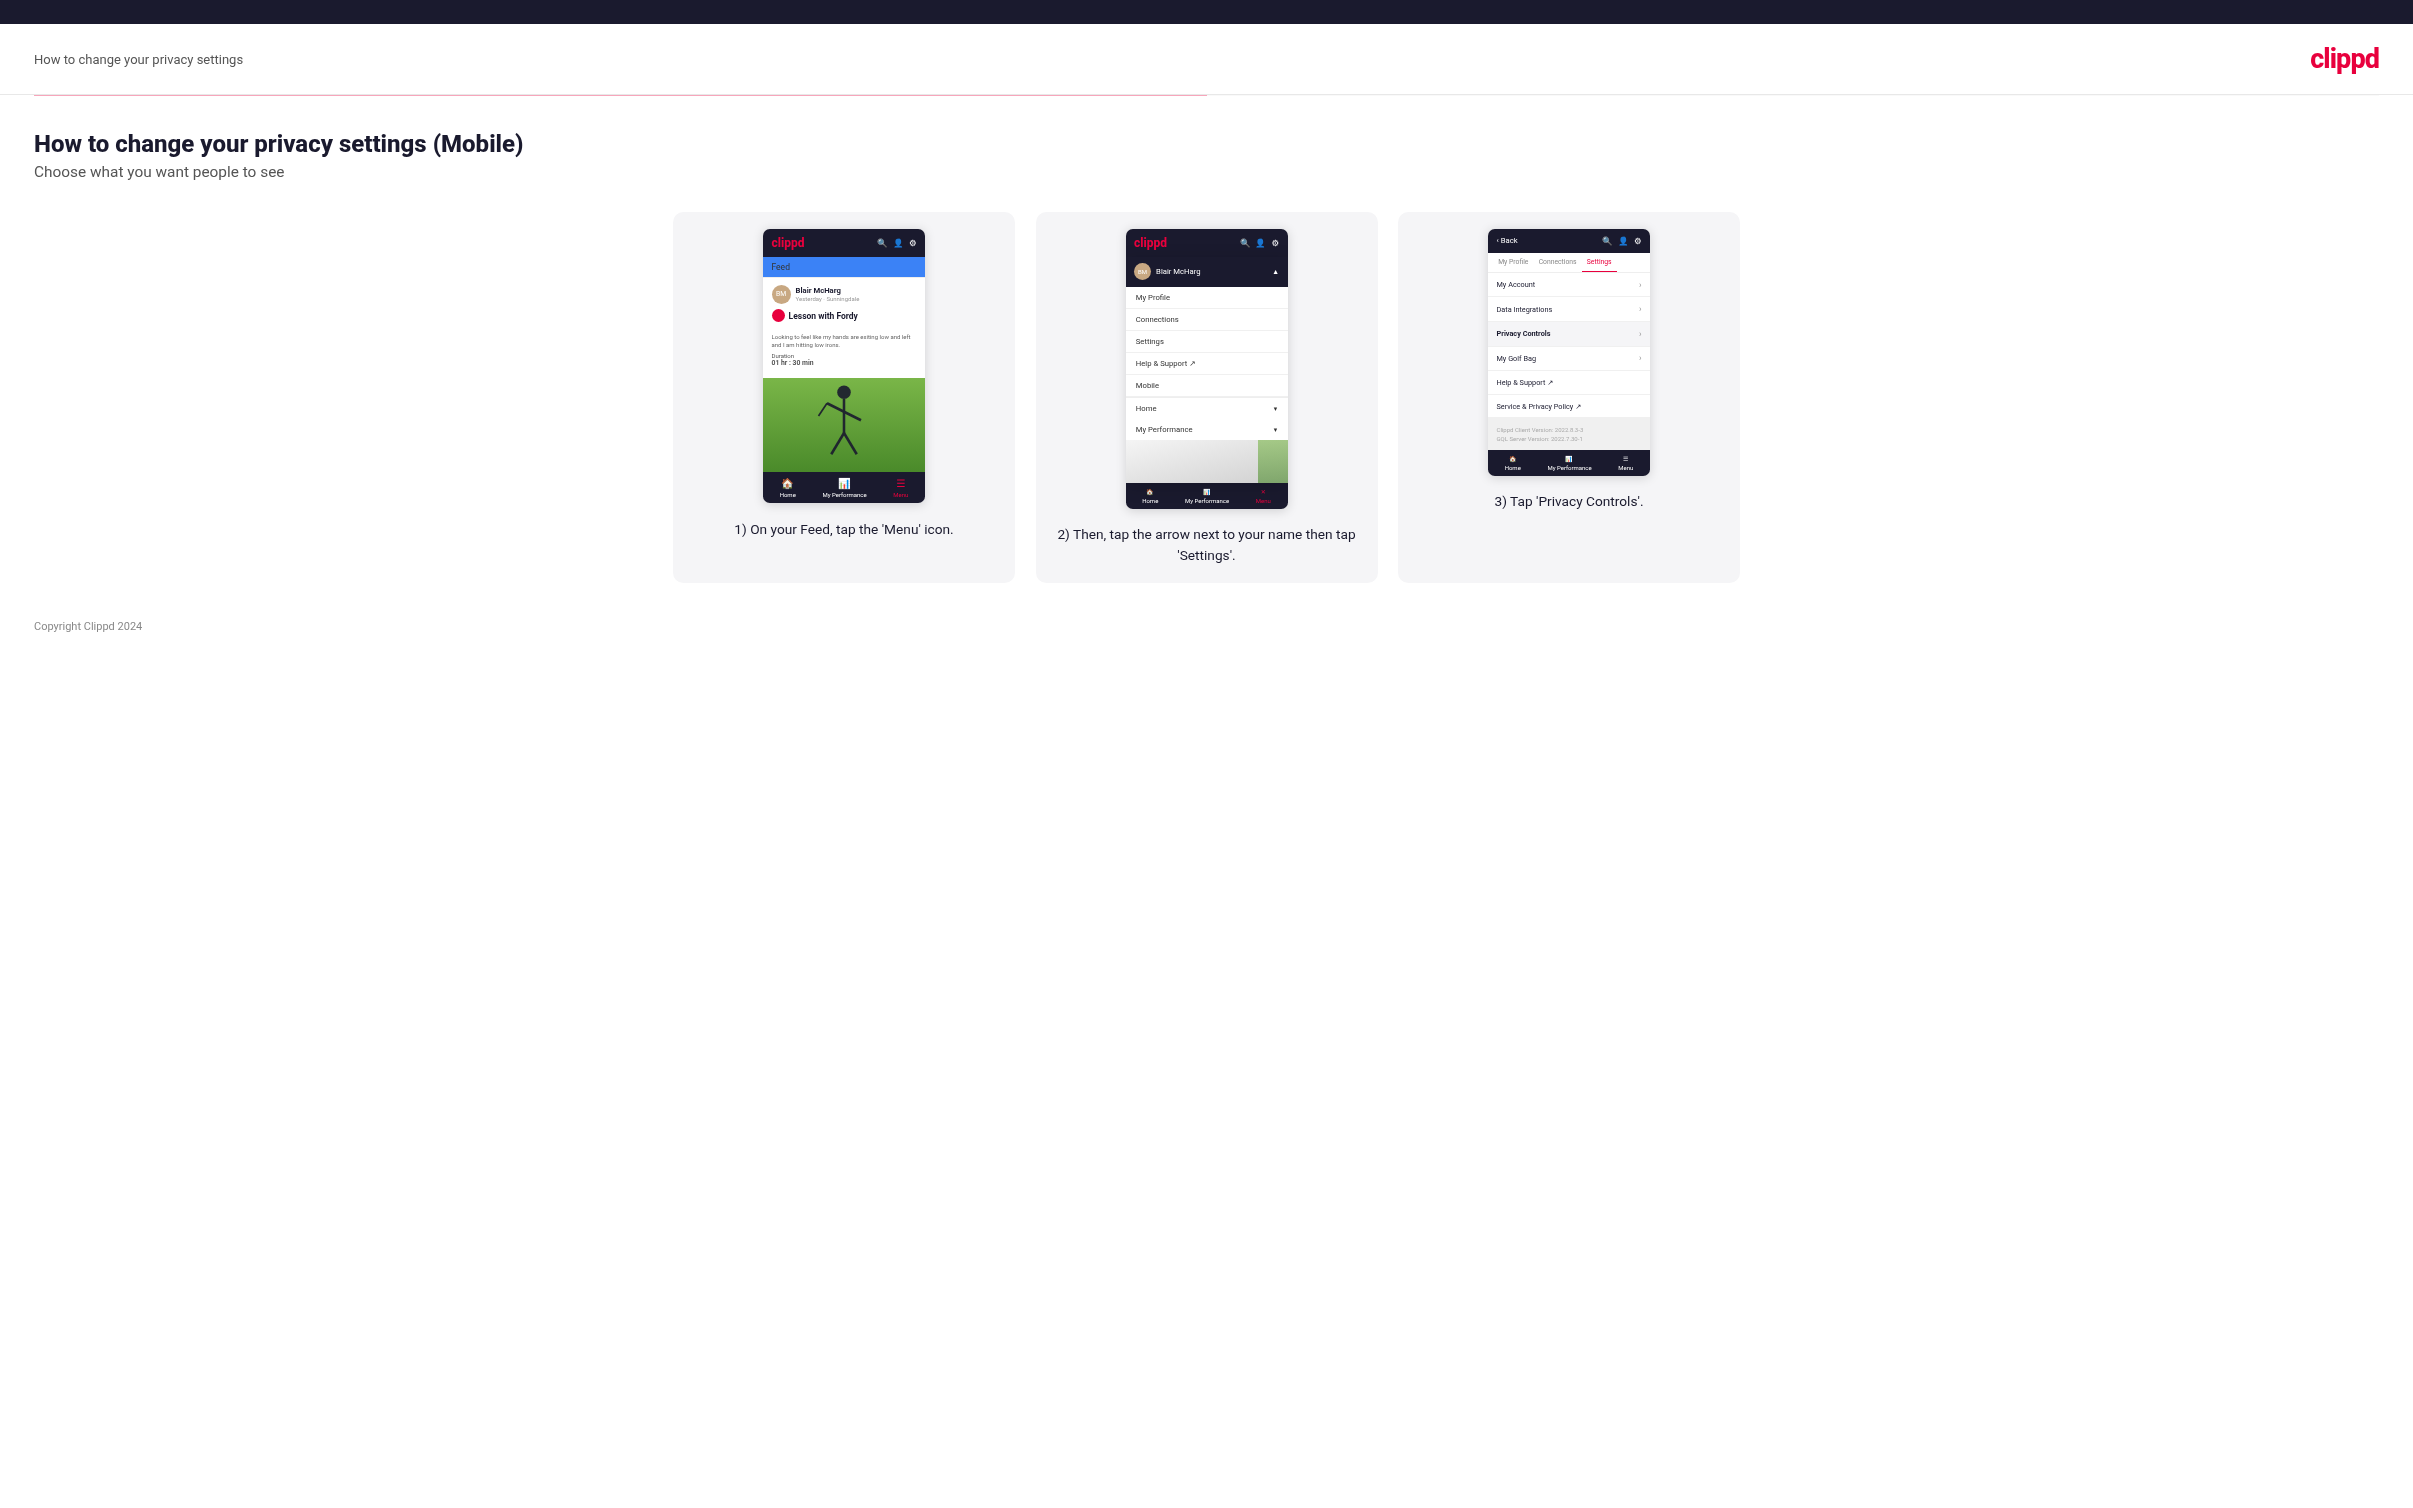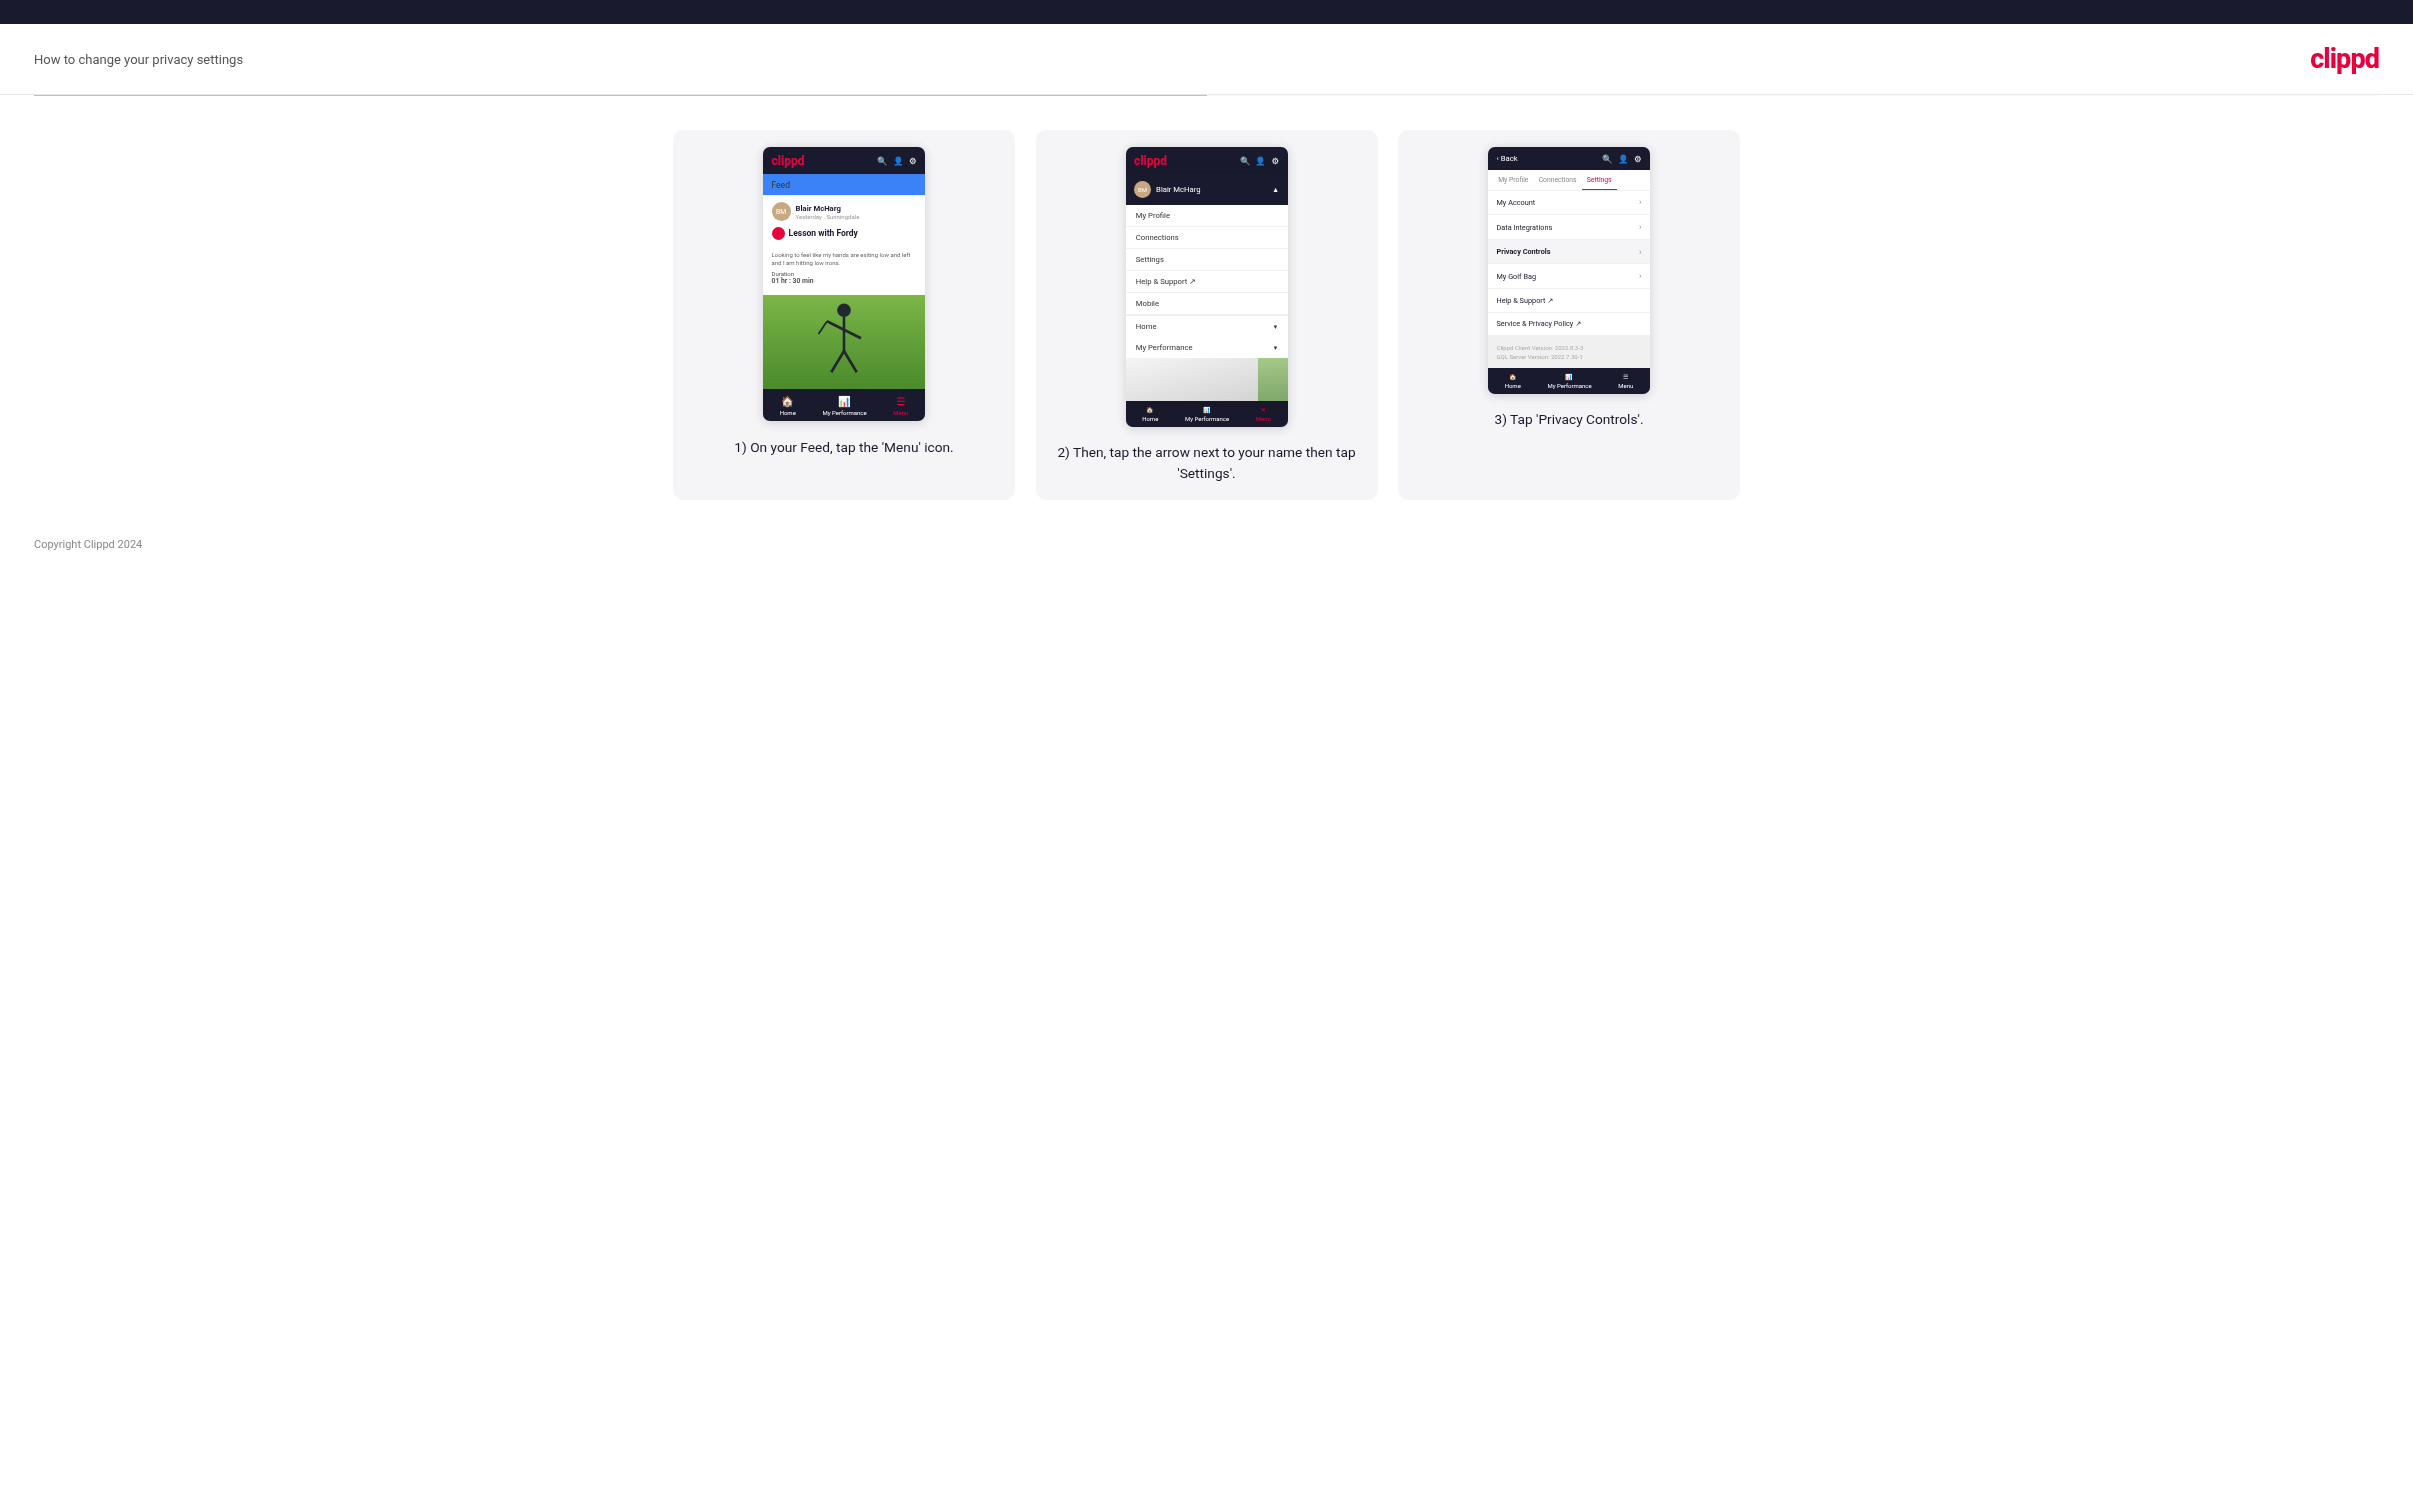--- a/index.html
+++ b/index.html
@@ -425,20 +425,22 @@
 <div class="top-bar"></div>
 
 <div class="header">
   <span class="header-title">How to change your privacy settings</span>
   <div class="logo">clippd</div>
 </div>
 
 <div style="height:0.9px; background: linear-gradient(to right, #e8003d 50%, #eee 50%); margin: 0 34px; opacity:0.35;"></div>
 
 <div class="main-content">
+  <h1 class="page-heading">How to change your privacy settings (Mobile)</h1>
+  <p class="page-subheading">Choose what you want people to see</p>
 
   <div class="steps-container">
 
     <div class="step-card">
       <div class="mobile-mockup">
 
         <div class="mock1-header">
           <span class="mock1-logo">clippd</span>
           <div class="mock1-icons">
             <span>🔍</span>

